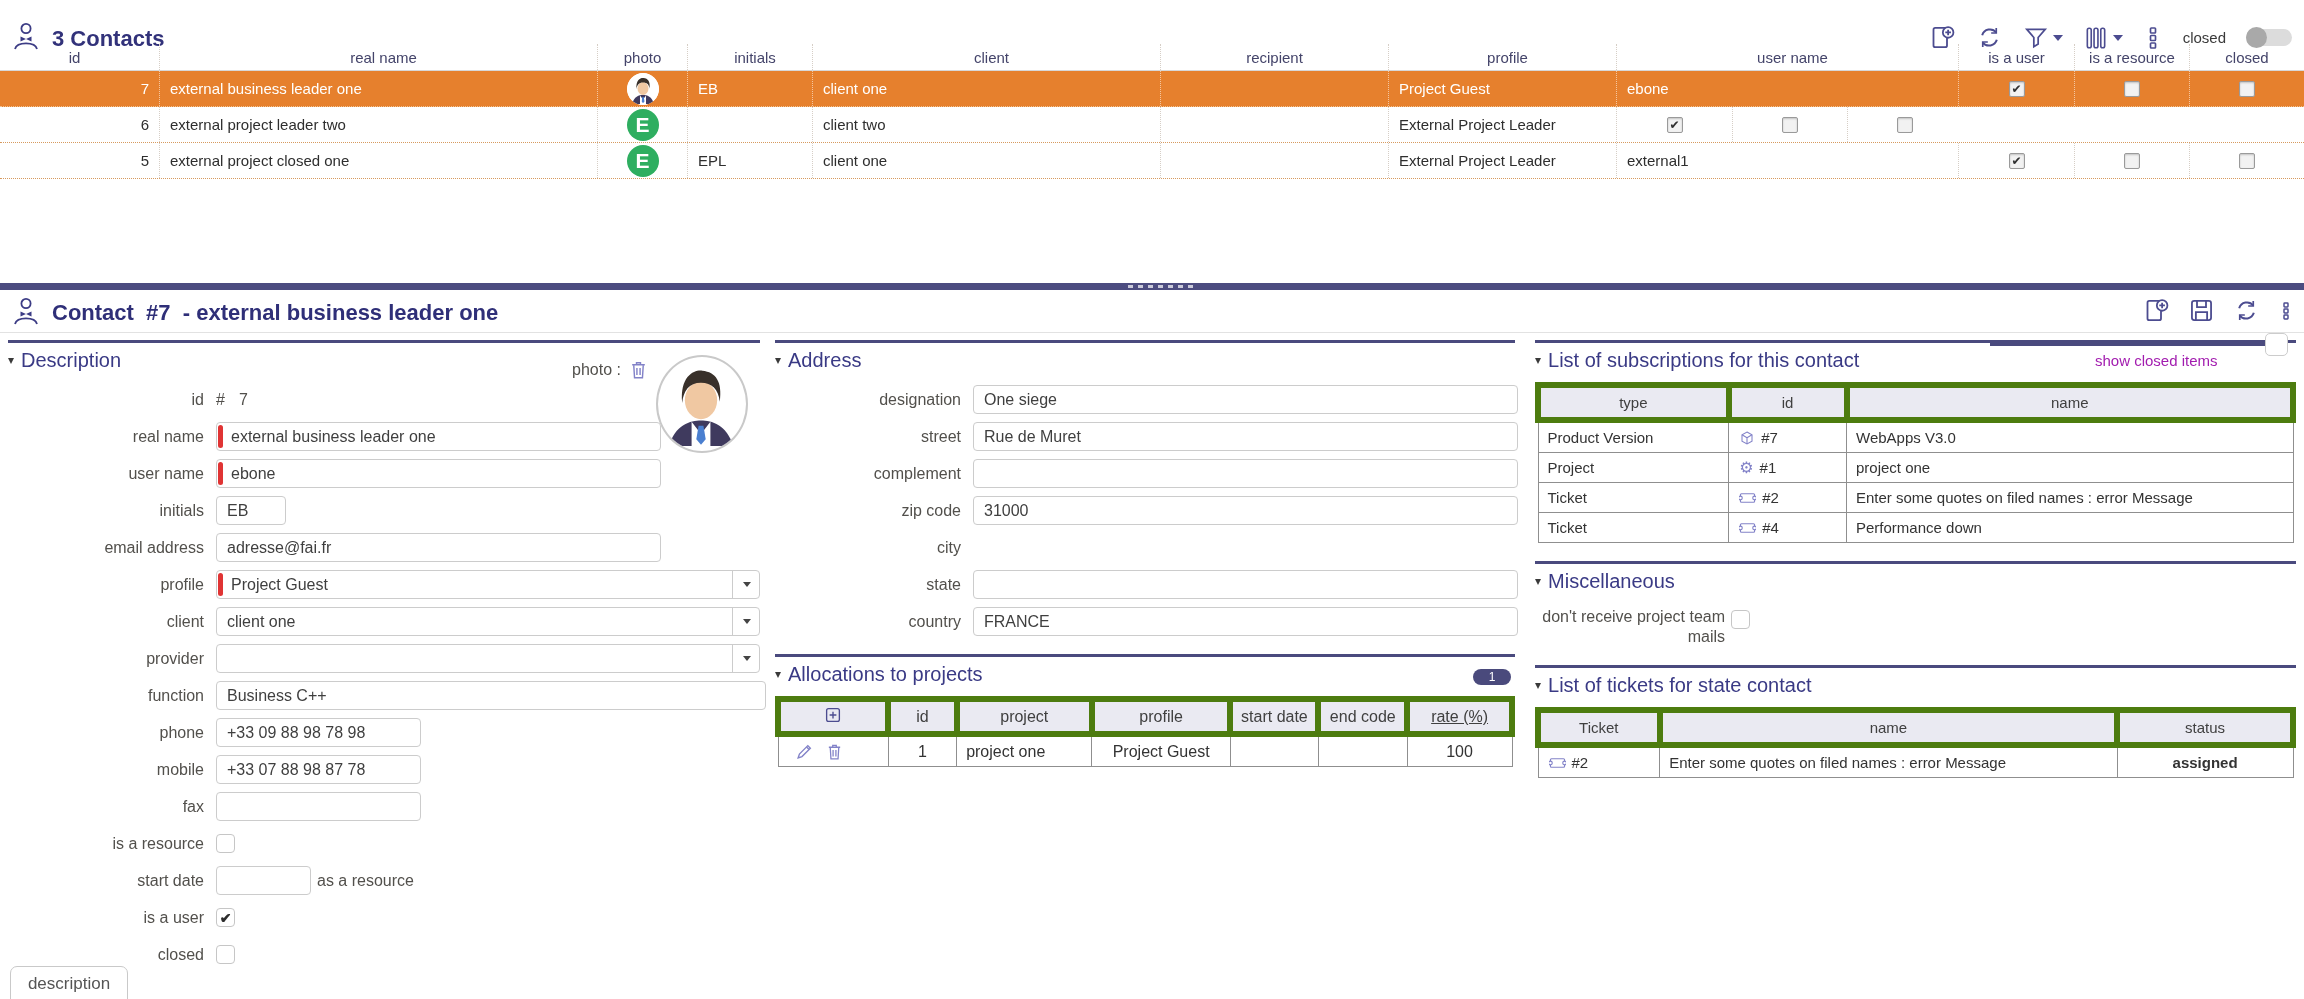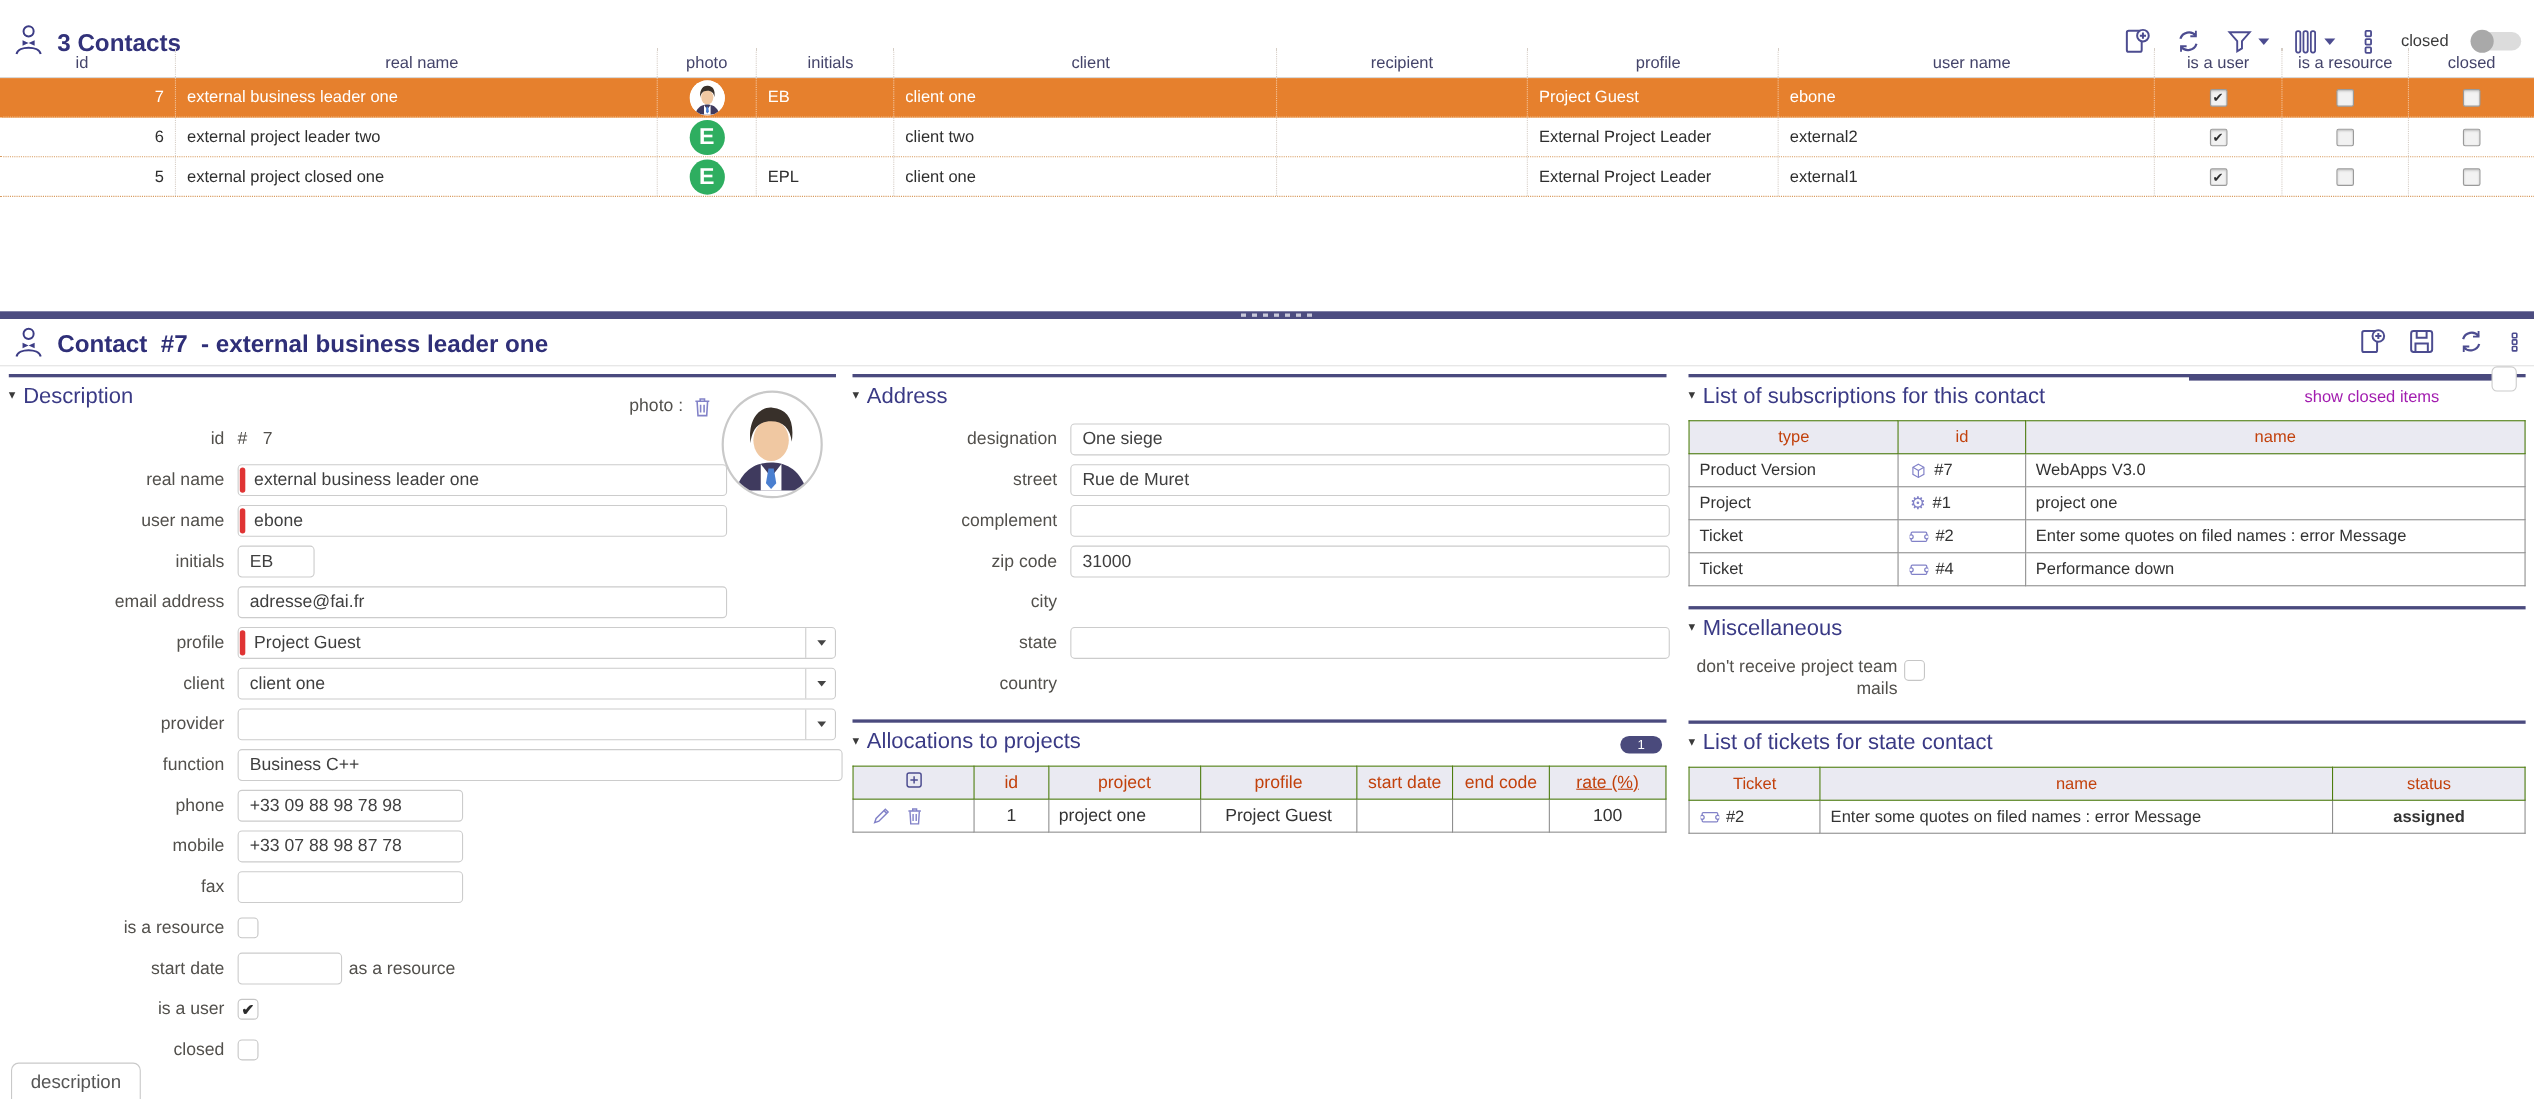--- a/index.html
+++ b/index.html
@@ -86,21 +86,21 @@
   .suffix{margin-left:6px;color:#52504C;font-size:16px;}
   .idval{color:#52504C;font-size:16px;display:flex;gap:14px;}
 
   .photo-line{position:absolute;right:112px;top:16px;display:flex;align-items:center;gap:8px;
               color:#52504C;font-size:16px;}
   .photo-oval{position:absolute;right:12px;top:12px;width:88px;height:94px;border:2px solid #c9c9c9;
               border-radius:50%;overflow:hidden;background:#fff;}
 
   
   table.dt{border-collapse:collapse;margin-top:10px;font-size:16px;}
-  table.dt th{background:#EAEAF2;color:#c2410c;font-weight:normal;border:1px solid #4d7c0f;height:29px;padding:0 4px;}
+  table.dt th{background:#EAEAF2;color:#404040;font-weight:normal;border:6px solid #4d7c0f;height:29px;padding:0 4px;}
   table.dt td{border:1px solid #8f8f8f;height:29px;padding:0 4px;color:#333;background:#fff;}
   .tleft{text-align:left;padding-left:9px !important;}
   .tcenter{text-align:center;}
   .count-badge{position:absolute;right:4px;top:12px;width:38px;height:16px;border-radius:9px;background:#4A4A7C;
                color:#fff;font-size:12px;display:flex;align-items:center;justify-content:center;}
   .acticons{display:flex;gap:12px;align-items:center;padding-left:12px;}
 
   .showclosed-bar{position:absolute;top:-3px;left:455px;width:282px;height:6px;background:#4A4A7E;}
   .showclosed-cbx{position:absolute;top:-10px;left:730px;width:21px;height:21px;border:1px solid #ccc;
                   border-radius:5px;background:#fff;cursor:pointer;}
@@ -226,21 +226,20 @@
     <div class="lrow">
       <div class="lc c-id">6</div>
       <div class="lc c-name">external project leader two</div>
       <div class="lc c-photo">
         <span class="green-badge">E</span>
       </div>
       <div class="lc c-init"></div>
       <div class="lc c-client">client two</div>
       <div class="lc c-recip"></div>
       <div class="lc c-profile">External Project Leader</div>
-      <div class="lc c-user">external2</div>
       <div class="lc c-chk1">
           <span class="cbx checked"></span>
         </div>
       <div class="lc c-chk2">
           <span class="cbx"></span>
         </div>
       <div class="lc c-chk3">
           <span class="cbx"></span>
         </div>
     </div>
@@ -477,20 +476,23 @@
             <span class="lbl">city</span>
           </div>
         <div class="frow">
             <span class="lbl">state</span>
             <span class="inpwrap">
               <input class="inp w-adr" value="" style="">
             </span>
           </div>
         <div class="frow">
             <span class="lbl">country</span>
+            <span class="inpwrap">
+              <input class="inp w-adr" value="FRANCE" style="">
+            </span>
           </div>
       </div>
     </div>
 
     <div class="section">
       <div class="sec-title"><span class="sec-caret">▾</span><span>Allocations to projects</span></div>
       <span class="count-badge">1</span>
       <table class="dt">
         <tbody>
             <tr>

